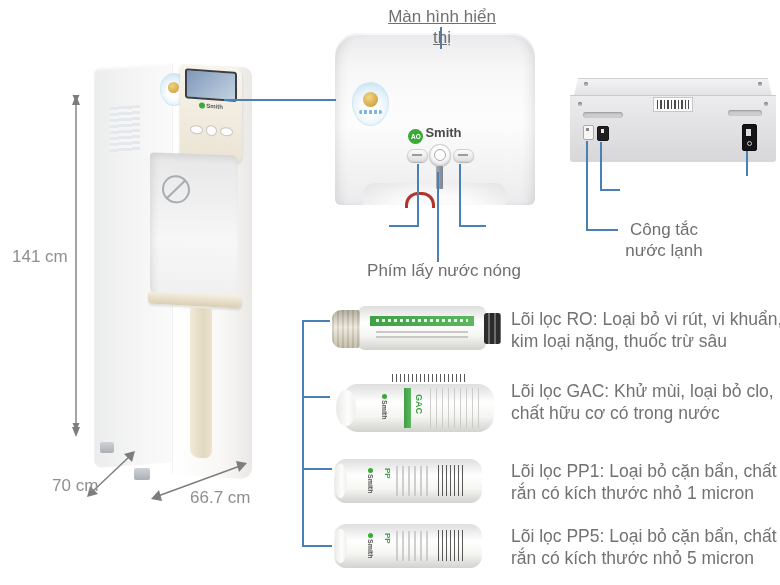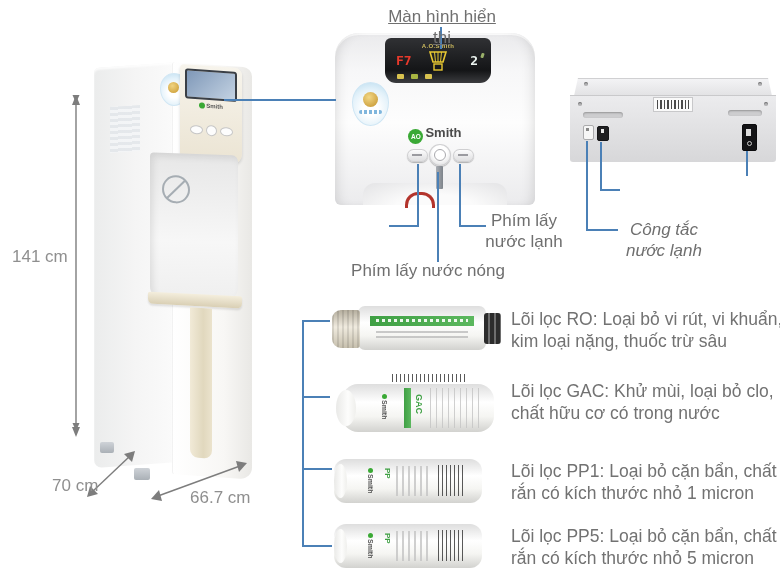--- a/index.html
+++ b/index.html
@@ -213,36 +213,20 @@
   <div class="dimtext" style="left:52px;top:476px;">70 cm</div>
 
   <svg class="abs" style="left:146px;top:454px;" width="106" height="52">
     <line x1="12" y1="42" x2="94" y2="12" stroke="#7d7d7d" stroke-width="1.4"></line>
     <polygon points="5,45 16,47 13,36" fill="#7d7d7d"></polygon>
     <polygon points="101,9 90,7 93,18" fill="#7d7d7d"></polygon>
   </svg>
   <div class="dimtext" style="left:190px;top:488px;">66.7 cm</div>
 
   <div class="closeup">
-    <div class="cu-bezel">
-      <div class="cu-brand">A.O.Smith</div>
-      <div class="cu-seg left">F7</div>
-      <svg class="abs" style="left:42px;top:13px;" width="22" height="21">
-        <path d="M3 1 L19 1 L16 11 L6 11 Z" fill="none" stroke="#e8c832" stroke-width="1.6"></path>
-        <path d="M7.5 1 L8.5 11 M11 1 L11 11 M14.5 1 L13.5 11" stroke="#e8c832" stroke-width="1"></path>
-        <rect x="7" y="13" width="8" height="6" fill="none" stroke="#e8c832" stroke-width="1.4"></rect>
-      </svg>
-      <div class="cu-seg right">2</div>
-      <div class="cu-tick"></div>
-      <div class="cu-icons">
-          <i></i>
-          <i></i>
-          <i></i>
-        </div>
-    </div>
     <div class="cu-badge"></div>
     <div class="cu-logo">
       <span class="ao">AO</span><span>Smith</span>
     </div>
     <div class="cu-recess"></div>
     <div class="cu-btn oval" style="left:72px;top:116px;"></div>
     <div class="cu-btn round"></div>
     <div class="cu-btn oval" style="left:118px;top:116px;"></div>
     <div class="cu-spout"></div>
     <div class="cu-arc"></div>
@@ -250,22 +234,21 @@
 
   <div class="ln h" style="left:224px;top:99px;width:112px;"></div>
   <div class="ln v" style="left:440px;top:27px;height:22px;"></div>
   <div class="ln v" style="left:417px;top:164px;height:63px;"></div>
   <div class="ln h" style="left:389px;top:225px;width:30px;"></div>
   <div class="ln v" style="left:459px;top:164px;height:63px;"></div>
   <div class="ln h" style="left:459px;top:225px;width:27px;"></div>
   <div class="ln v" style="left:437px;top:172px;height:90px;"></div>
 
   <div class="callout" style="left:380px;top:7px;width:124px;text-decoration:underline;">Màn hình hiển thị</div>
-  <div class="callout" style="left:482px;top:211px;width:84px;">Phím lấy nước lạnh</div>
-  <div class="callout" style="left:348px;top:261px;width:160px;text-align:center;">Phím lấy nước nóng</div>
+  <div class="callout" style="left:364px;top:261px;width:160px;text-align:center;">Phím lấy nước nóng</div>
 
   <div class="backpanel">
     <div class="bp-top"></div>
     <div class="bp-face"></div>
     <div class="bp-screw" style="left:8px;top:26px;"></div>
     <div class="bp-screw" style="left:194px;top:26px;"></div>
     <div class="bp-screw" style="left:14px;top:6px;"></div>
     <div class="bp-screw" style="left:188px;top:6px;"></div>
     <div class="bp-barcode"></div>
     <div class="bp-slot" style="left:13px;top:36px;width:40px;"></div>
@@ -274,21 +257,21 @@
     <div class="bp-sw black"></div>
     <div class="bp-sw power"></div>
   </div>
 
   <div class="ln v" style="left:586px;top:141px;height:89px;"></div>
   <div class="ln h" style="left:586px;top:229px;width:32px;"></div>
   <div class="ln v" style="left:600px;top:142px;height:48px;"></div>
   <div class="ln h" style="left:600px;top:189px;width:20px;"></div>
   <div class="ln v" style="left:746px;top:151px;height:25px;"></div>
 
-  <div class="callout" style="left:619px;top:220px;width:90px;font-style:italic;">Công tắc nước lạnh</div>
+  <div class="callout" style="left:619px;top:220px;width:90px;">Công tắc nước lạnh</div>
 
   <div class="ln v" style="left:302px;top:321px;height:226px;"></div>
   <div class="ln h" style="left:302px;top:320px;width:28px;"></div>
   <div class="ln h" style="left:302px;top:396px;width:28px;"></div>
   <div class="ln h" style="left:302px;top:468px;width:30px;"></div>
   <div class="ln h" style="left:302px;top:545px;width:30px;"></div>
 
   <div class="filter" style="left:332px;top:304px;width:170px;height:48px;">
     <div class="cyl" style="left:26px;top:2px;width:128px;height:44px;border-radius:7px;"></div>
     <div class="ro-capL"></div>

